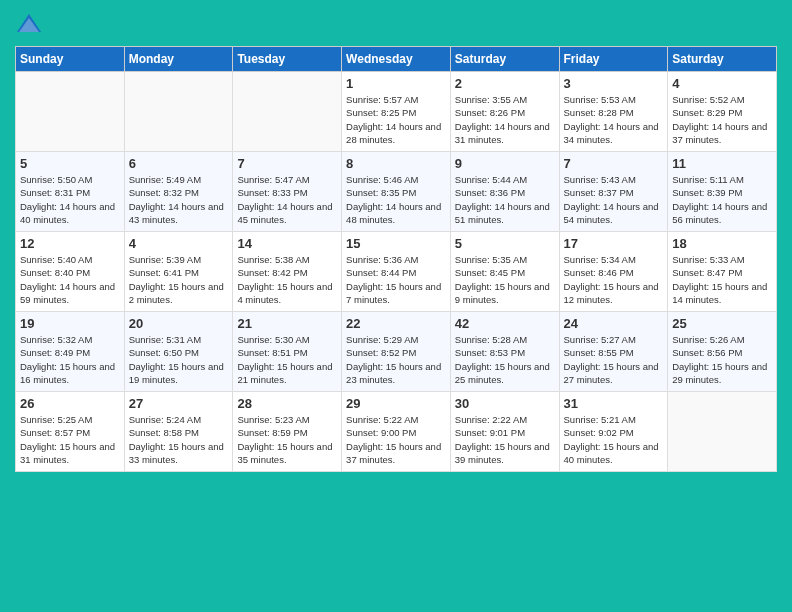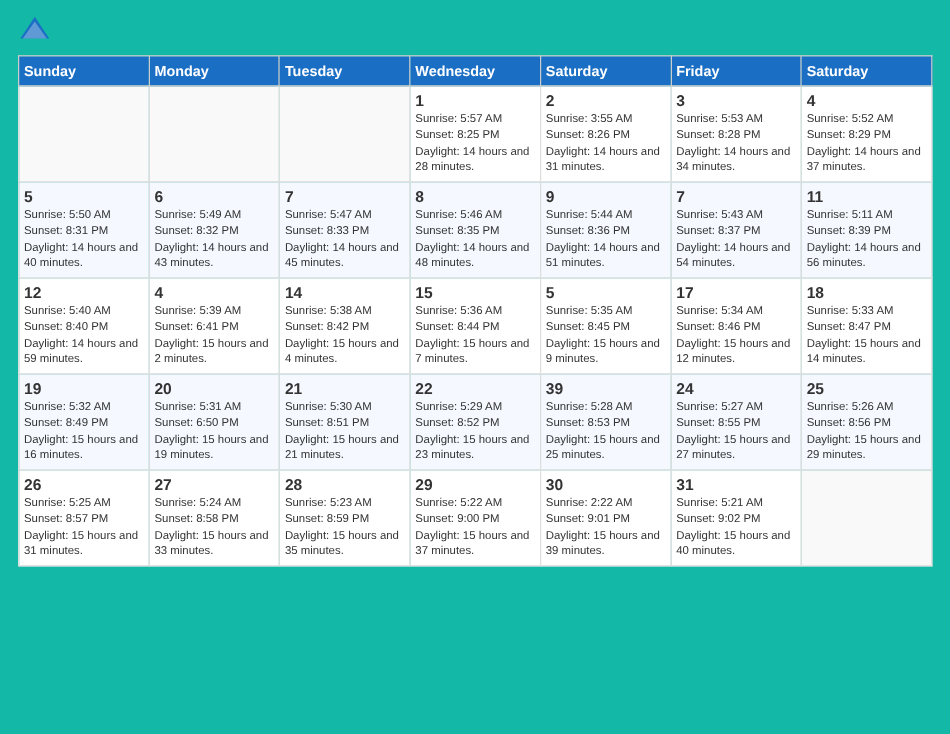--- a/index.html
+++ b/index.html
@@ -294,21 +294,21 @@
 and 21 minutes.</div>
           </td>
           <td>
             <span class="day-number">22</span>
             <div class="day-info">Sunrise: 5:29 AM
 Sunset: 8:52 PM
 Daylight: 15 hours
 and 23 minutes.</div>
           </td>
           <td>
-            <span class="day-number">39</span>
+            <span class="day-number">42</span>
             <div class="day-info">Sunrise: 5:28 AM
 Sunset: 8:53 PM
 Daylight: 15 hours
 and 25 minutes.</div>
           </td>
           <td>
             <span class="day-number">24</span>
             <div class="day-info">Sunrise: 5:27 AM
 Sunset: 8:55 PM
 Daylight: 15 hours

